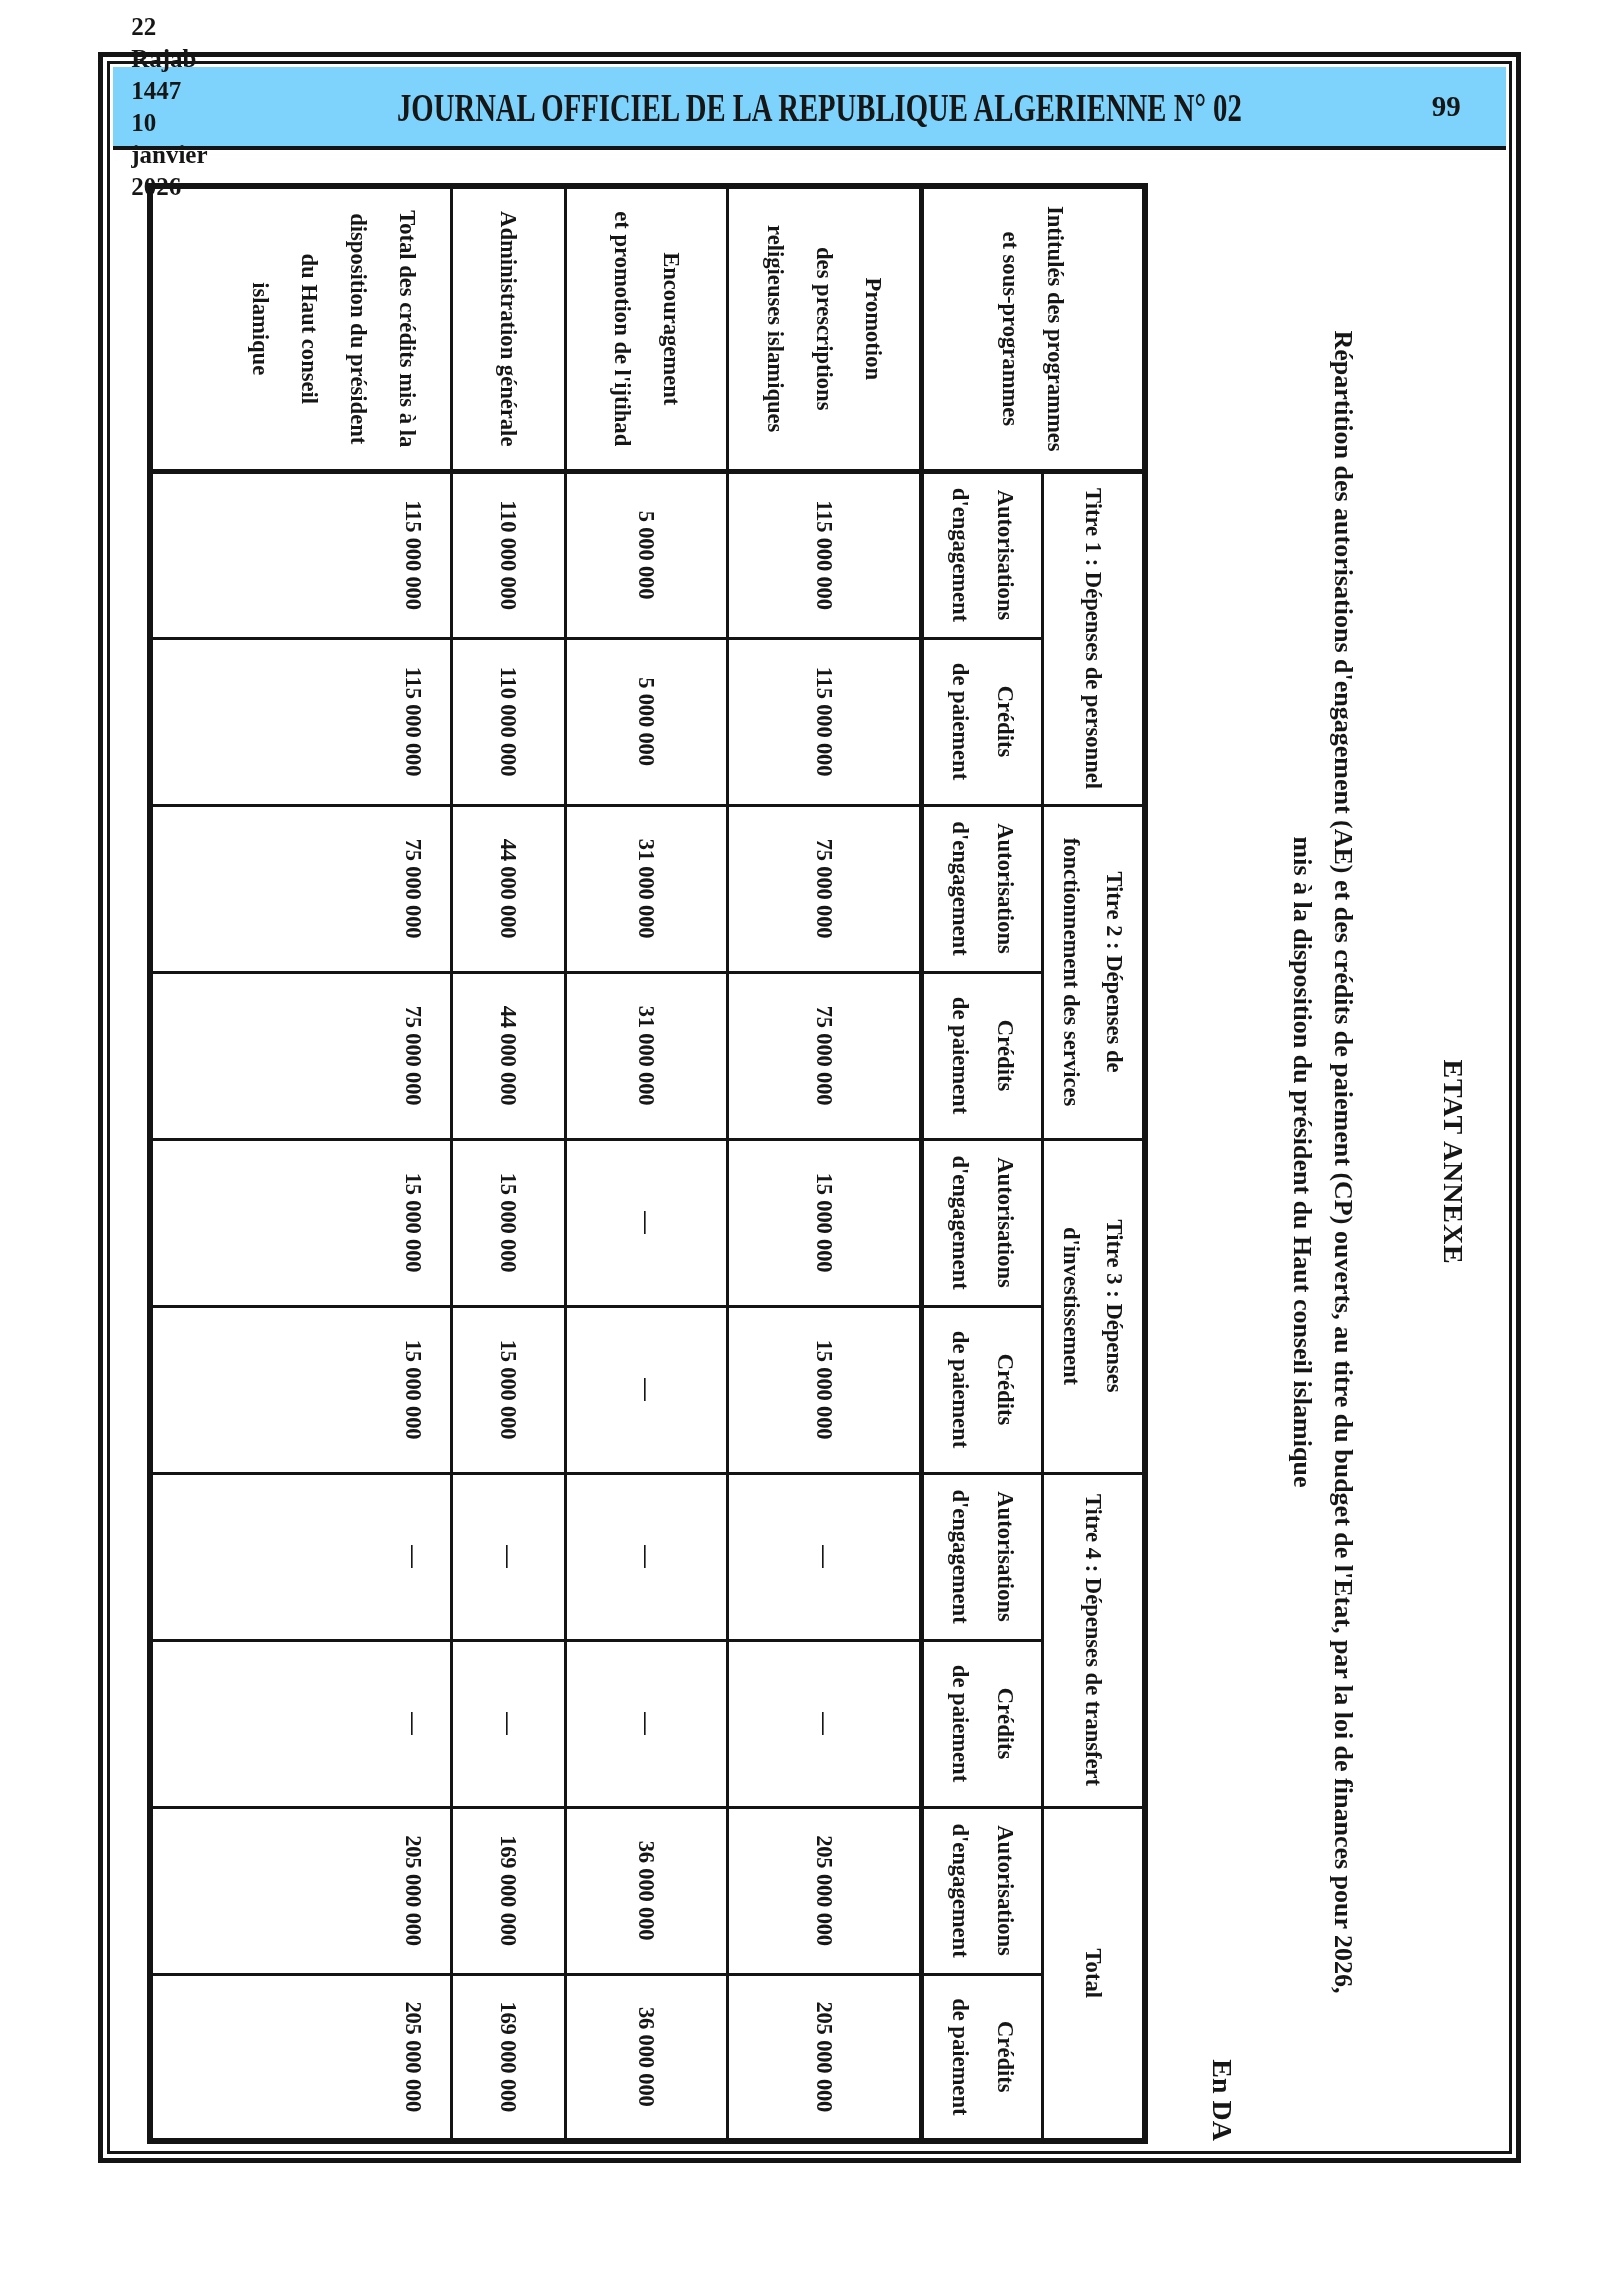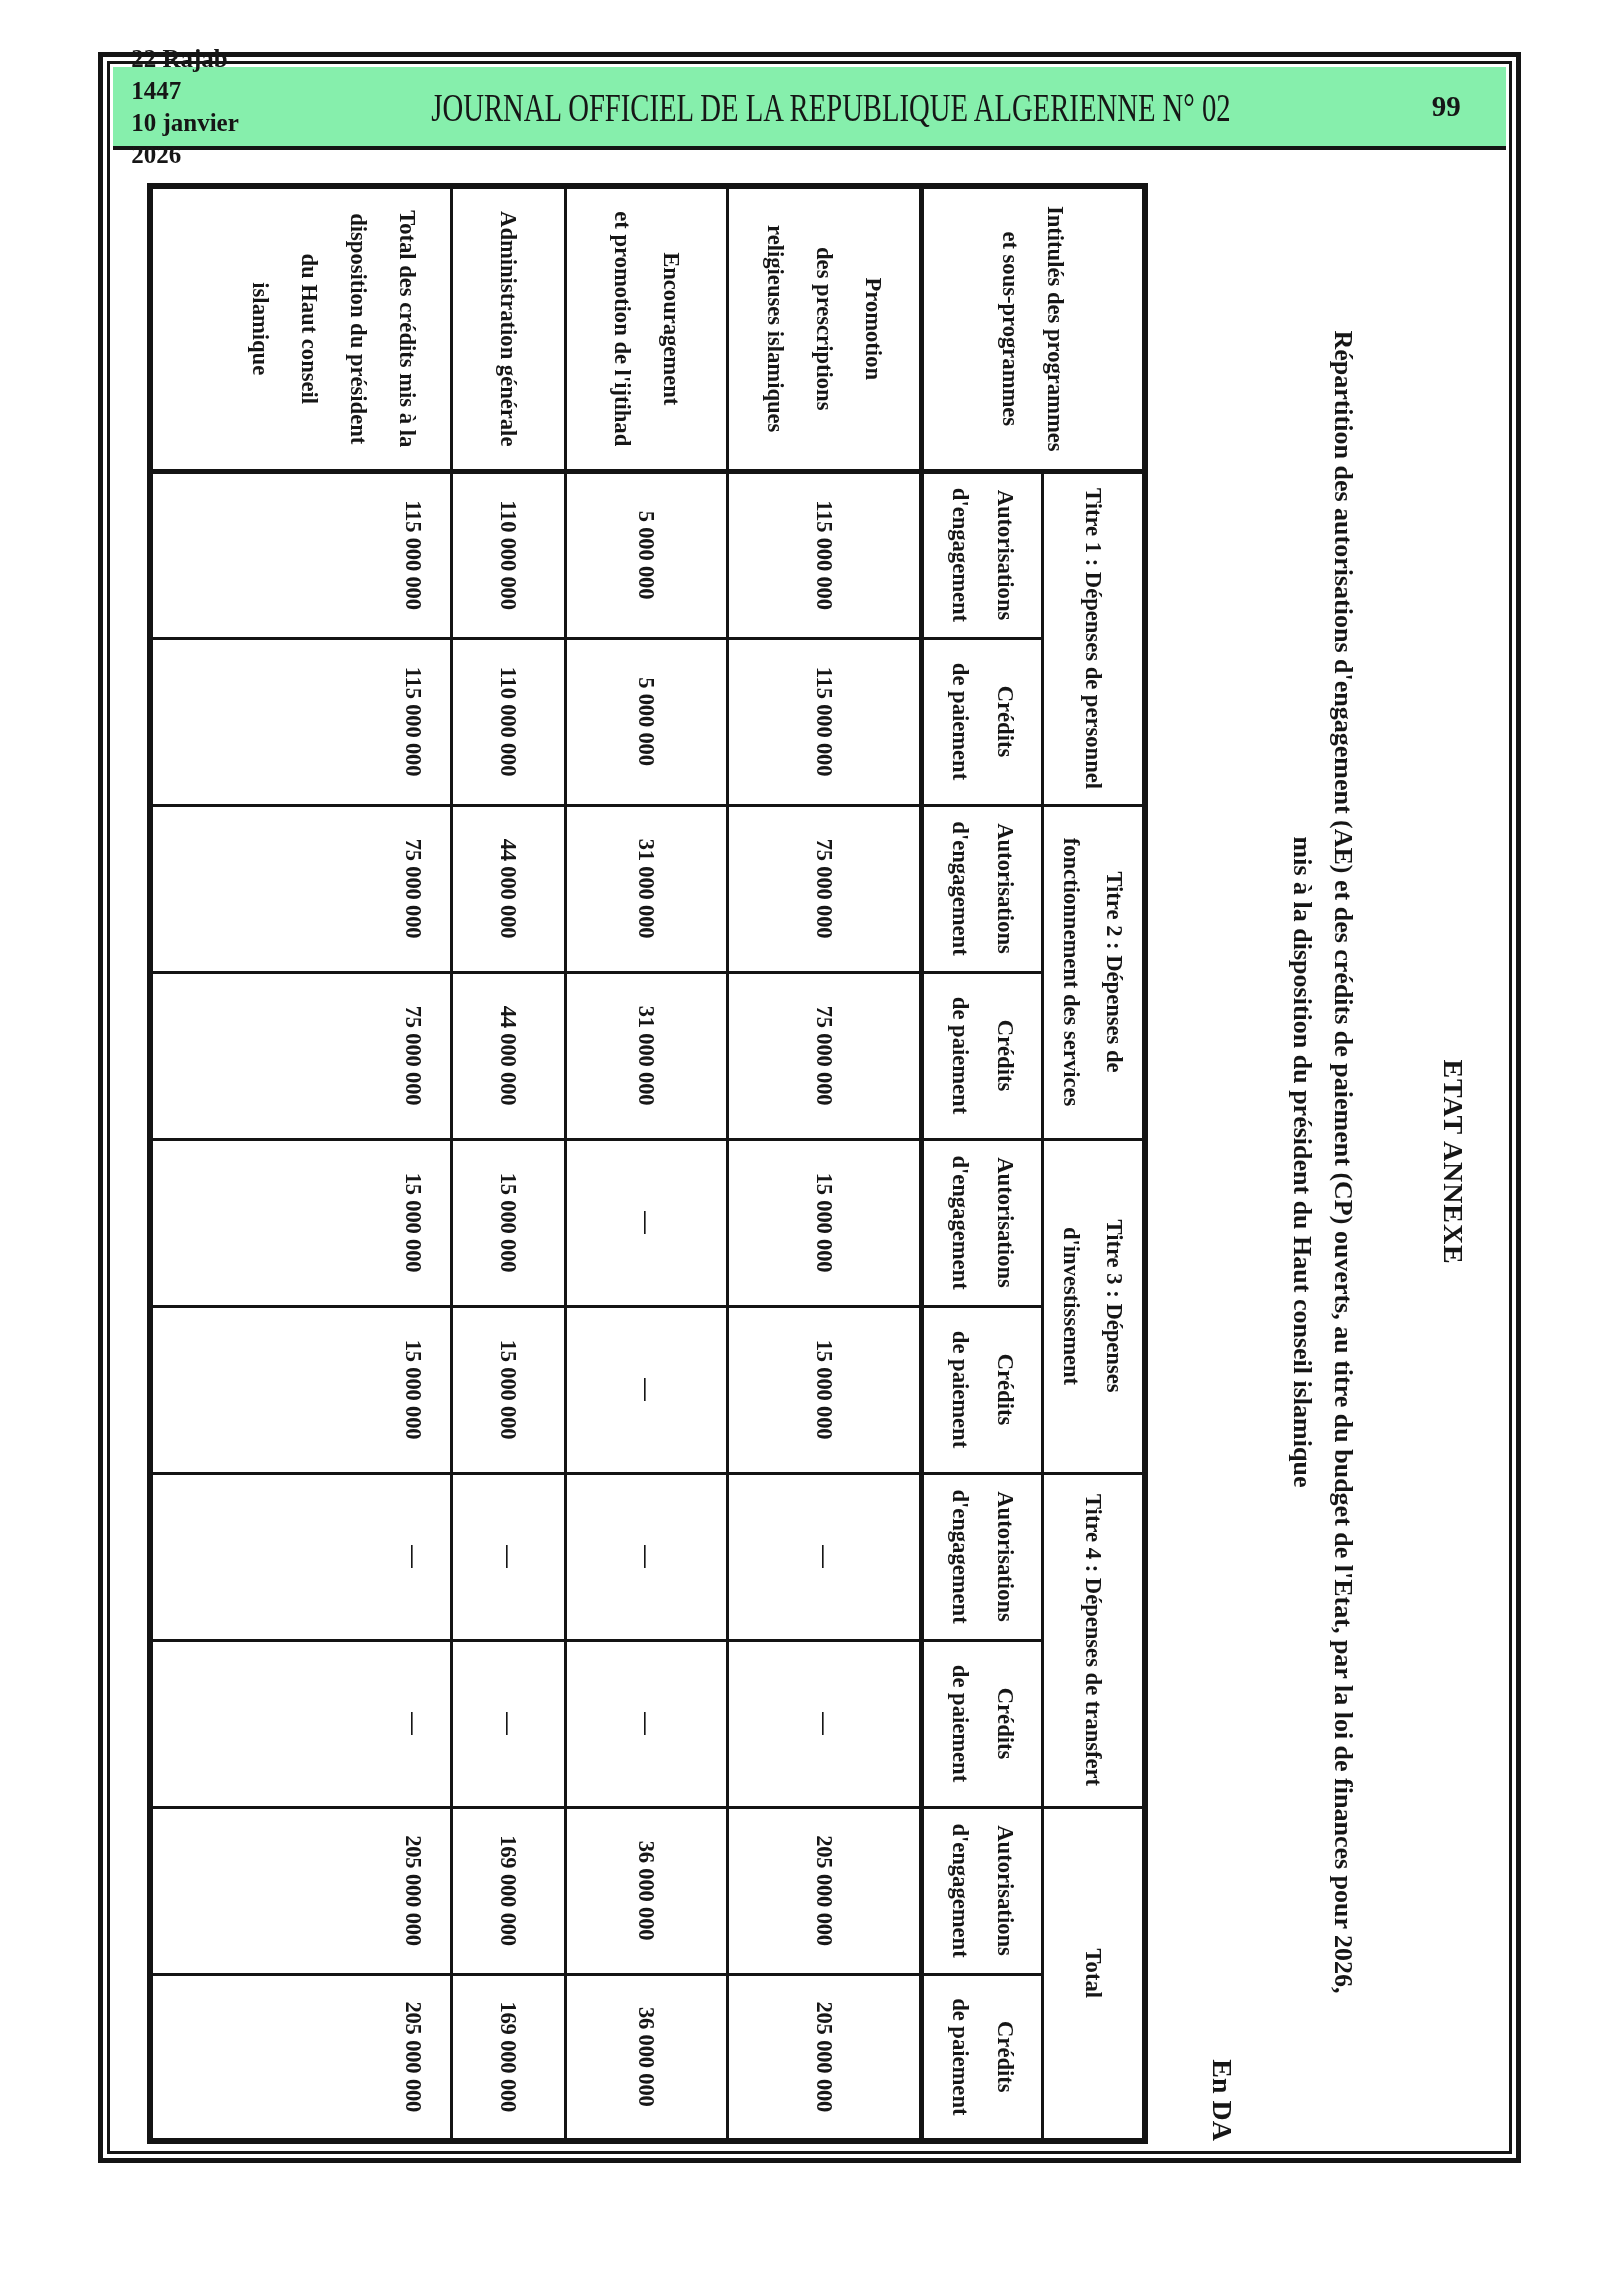--- a/index.html
+++ b/index.html
@@ -7,24 +7,24 @@
        font-family:"Liberation Serif", serif;color:#161616;}
 
   
   .frame-outer{position:absolute;left:98px;top:52px;width:1413px;height:2101px;
                border:5.4px solid #141414;}
   .frame-inner{position:absolute;left:3.6px;top:3.6px;right:3.6px;bottom:3.6px;
                border:3.6px solid #141414;}
 
   
   .masthead{position:absolute;left:3.6px;top:3.6px;right:3.6px;height:79px;
-            background:#86efac;border-bottom:4.5px solid #141414;
+            background:#7dd3fc;border-bottom:4.5px solid #141414;
             display:flex;align-items:center;}
   .date-block{width:299px;padding-left:18px;font-weight:bold;font-size:25px;line-height:32px;}
-  .masthead-title{flex:1;text-align:center;font-weight:normal;font-size:41px;white-space:nowrap;}
+  .masthead-title{flex:1;text-align:center;font-weight:bold;font-size:41px;white-space:nowrap;}
   .masthead-title .squeeze{display:inline-block;transform:scaleX(0.70);transform-origin:50% 50%;}
   .page-num{width:136px;padding-right:45px;text-align:right;font-weight:bold;font-size:29px;}
 
   
   #landscape{position:absolute;left:0;top:0;width:1958px;
              transform-origin:0 0;
              transform:translate(1509px,183px) rotate(90deg);}
   .etat{margin-top:38px;text-align:center;font-weight:bold;font-size:28px;
         letter-spacing:0.9px;line-height:36px;}
   .annex-title{margin-top:71px;text-align:center;font-weight:bold;font-size:26px;

